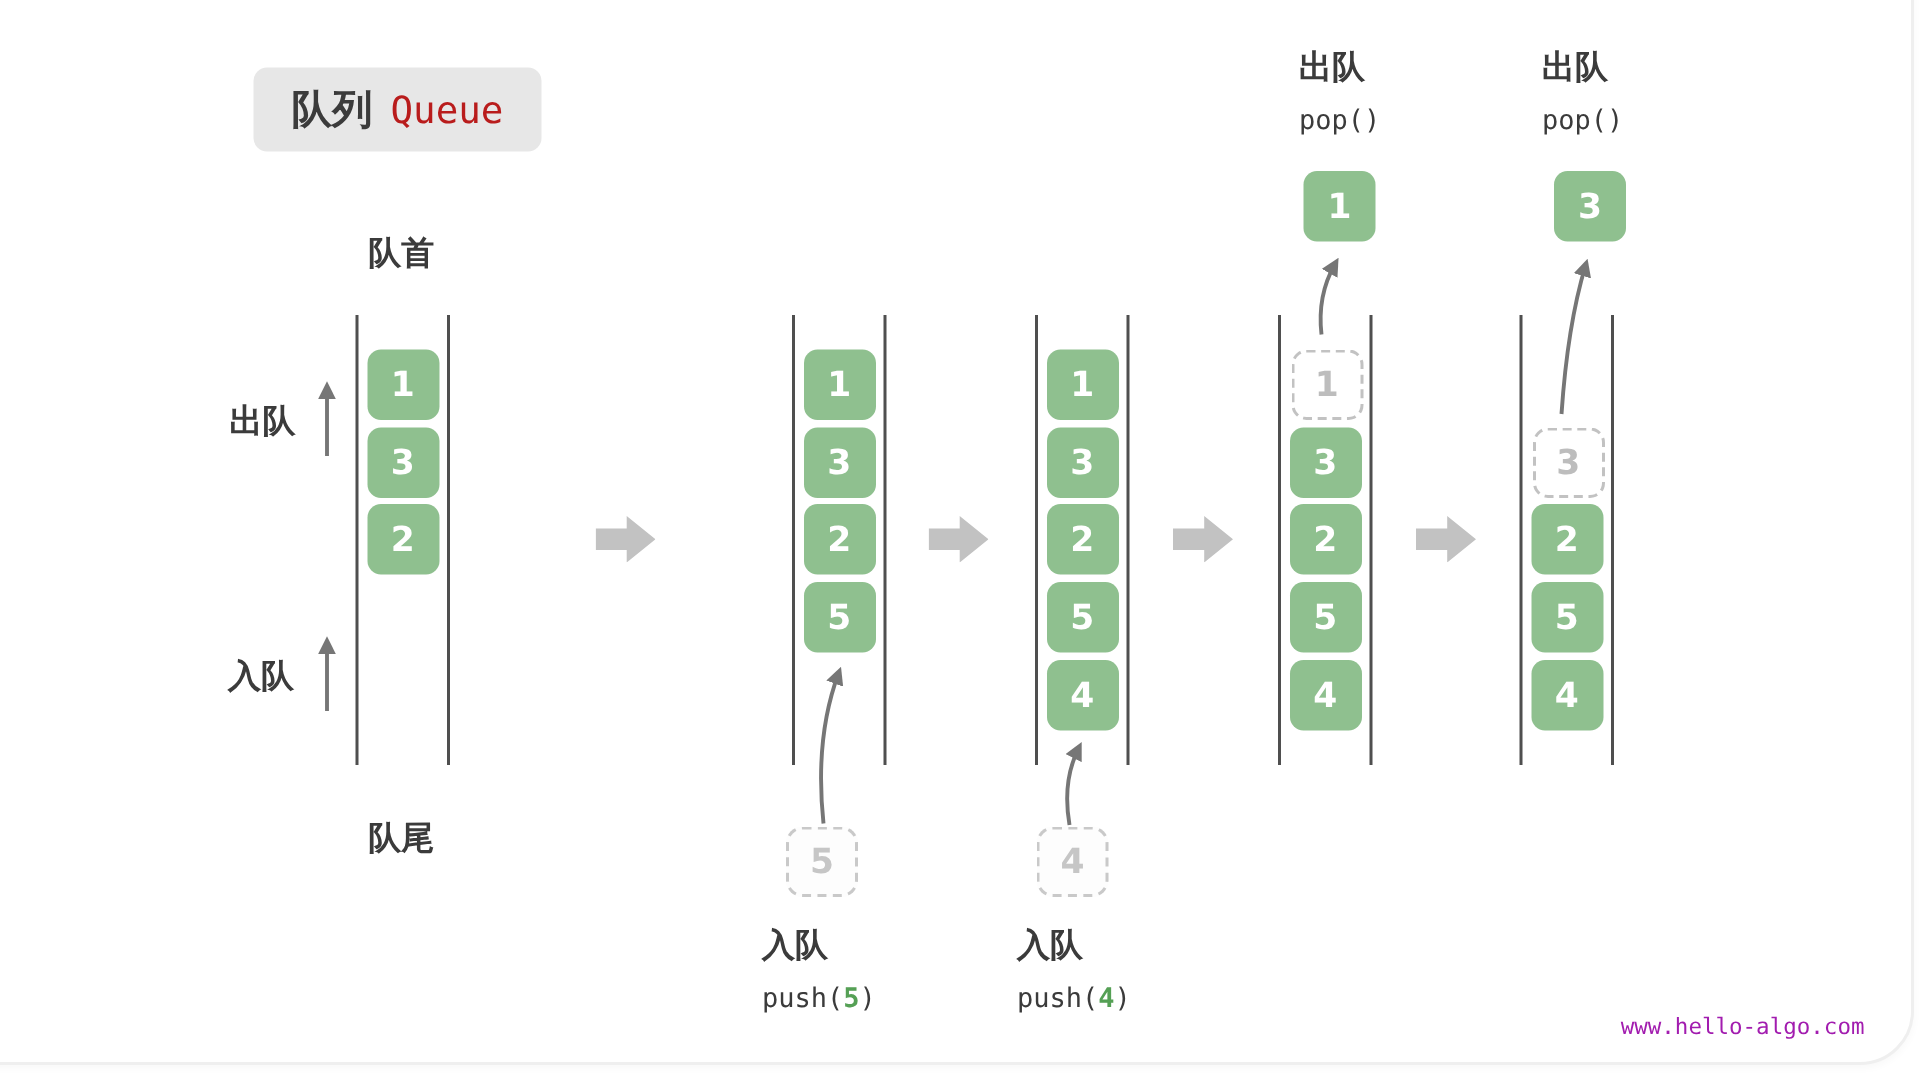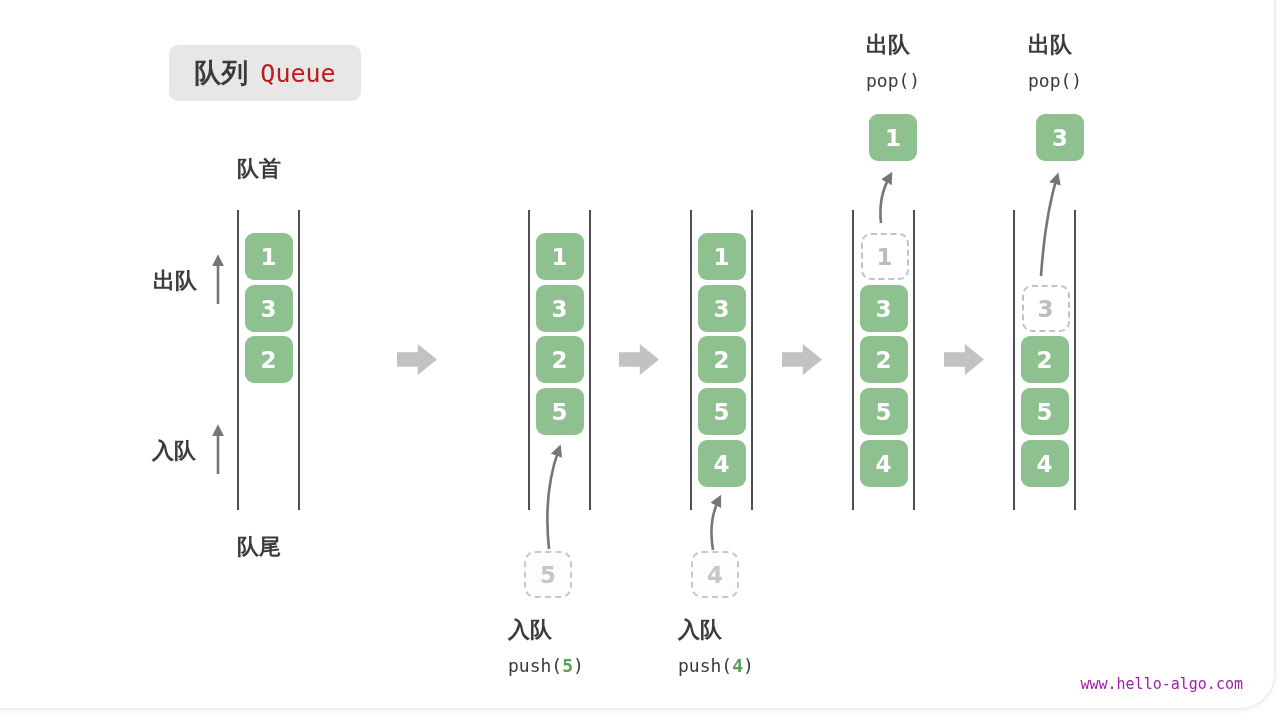--- a/index.html
+++ b/index.html
@@ -14,21 +14,21 @@
     box-shadow:0 2px 6px rgba(0,0,0,0.03);
   }
   .title-badge {
     position:absolute; left:169px; top:45px; width:192px; height:56px;
     background:#e7e7e7; border-radius:9px;
     display:flex; align-items:center; justify-content:center; gap:12px;
   }
   .title-zh { font-size:27px; font-weight:700; color:#3b3b3b;text-align:center; }
   .title-en { font-family:"DejaVu Sans Mono", monospace; font-size:25px; color:#b91c1c; }
   .zh-label { position:absolute; font-size:22px; font-weight:700; color:#3b3b3b; white-space:nowrap; }
-  .centered { }
+  .centered { text-align:center; }
   .col-line { position:absolute; width:1.5px; background:#4f4f4f; }
   .cell {
     position:absolute; width:48px; height:47px; background:#8FC08F; border-radius:9px;
     color:#ffffff; font-size:23px; font-weight:700;
     display:flex; align-items:center; justify-content:center;
     font-family:"DejaVu Sans", sans-serif;
   }
   .cell.ghost {
     background:#ffffff; border:2px dashed #c2c2c2; color:#bdbdbd;
     width:44px; height:43px; border-radius:10px;
@@ -57,21 +57,21 @@
 
 <div class="canvas">
   <div class="card"></div>
 
   <div class="title-badge">
     <span class="title-zh">队列</span>
     <span class="title-en">Queue</span>
   </div>
 
   <div class="zh-label centered" style="left:237px; top:154px; width:61px;">队首</div>
-  <div class="zh-label centered" style="left:237px; top:532px; width:61px;">队尾</div>
+  <div class="zh-label centered" style="left:237px; top:544px; width:61px;">队尾</div>
   <div class="zh-label" style="left:153px; top:266px;">出队</div>
   <div class="zh-label" style="left:152px; top:436px;">入队</div>
 
   <svg class="arrows-svg" width="1280" height="720">
     <defs>
       <marker id="ah" viewBox="0 0 10 10" refX="6" refY="5" markerWidth="4.6" markerHeight="4.6" orient="auto-start-reverse">
         <path d="M0,0 L10,5 L0,10 z" fill="#767676"></path>
       </marker>
     </defs>
     <path d="M 218 304 L 218 259" stroke="#767676" stroke-width="2.6" fill="none" marker-end="url(#ah)"></path>

